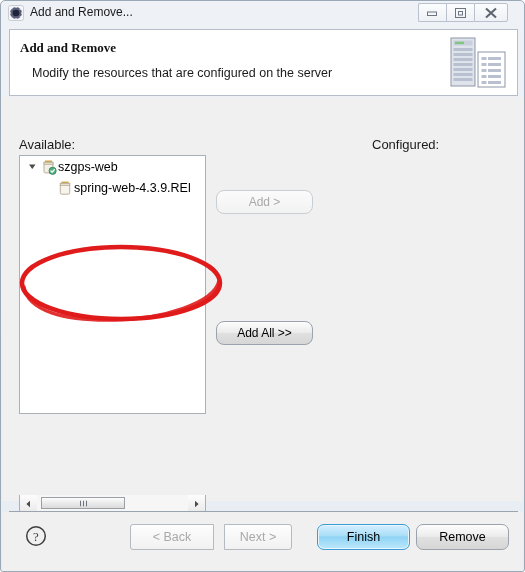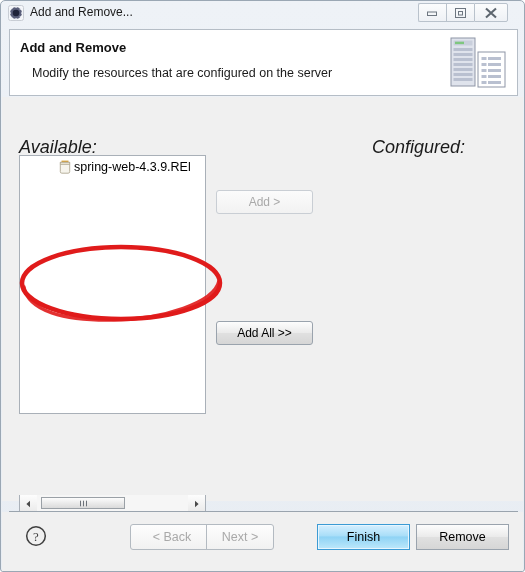--- a/index.html
+++ b/index.html
@@ -55,21 +55,21 @@
   
   #header {
     position: absolute; left: 8px; top: 28px;
     width: 509px; height: 67px;
     box-sizing: border-box;
     background: #ffffff;
     border: 1px solid #b5bdc6;
   }
   #header-title {
     position: absolute; left: 10px; top: 10px;
-    font-size: 13px; font-weight: bold; color: #111111;
+    font-size: 13px; font-weight: bold; color: #111111; font-family: Liberation Serif, serif;
   }
   #header-desc {
     position: absolute; left: 22px; top: 36px;
     font-size: 12.5px; color: #1a1a1a;
   }
   #header-icon {
     position: absolute; right: 8px; top: 4px;
     width: 62px; height: 58px;
   }
 
@@ -78,21 +78,21 @@
     position: absolute; left: 1px; top: 96px;
     width: 521px; height: 404px;
     background: #f0f0f0;
   }
   #intro-text {
     position: absolute; left: 17px; top: 16px;
     font-size: 12.5px; color: #1a1a1a;
   }
   .col-label {
     position: absolute; top: 40px;
-    font-size: 18px; color: #1a1a1a; font-style: italic;
+    font-size: 13px; color: #1a1a1a;
   }
   #label-available  { left: 17px; }
   #label-configured { left: 322px; margin-left: 48px; }
 
   .tree-panel {
     position: absolute; top: 58px;
     box-sizing: border-box;
     background: #ffffff;
     border: 1px solid #a9b0b8;
     overflow: hidden;
@@ -146,21 +146,21 @@
   }
 
   
   .mid-btn {
     position: absolute; left: 214px;
     width: 97px; height: 24px;
     box-sizing: border-box;
     font-family: "Liberation Sans", sans-serif;
     font-size: 12px;
     border: 1px solid #9aa3ad;
-    border-radius: 3px;
+    border-radius: 8px;
     background: linear-gradient(to bottom, #fdfdfd 0%, #ebebeb 48%, #e0e0e0 52%, #d6d6d6 100%);
     color: #000000;
     padding: 0;
   }
   .mid-btn.disabled {
     color: #a9a9a9;
     border-color: #c9ced4;
     background: linear-gradient(to bottom, #fbfbfb 0%, #f2f2f2 100%);
   }
   #btn-add        { top: 93px; }
@@ -204,27 +204,27 @@
     background: none; border: none; padding: 0;
     cursor: pointer;
   }
   .foot-btn {
     position: absolute; top: 12px;
     height: 26px;
     box-sizing: border-box;
     font-family: "Liberation Sans", sans-serif;
     font-size: 12.5px;
     border: 1px solid #b3bac1;
-    border-radius: 0;
+    border-radius: 7px;
     background: linear-gradient(to bottom, #fdfdfd 0%, #f1f1f1 100%);
     color: #a9a9a9;
     padding: 0;
   }
   #btn-back   { left: 128px; width: 84px; border-radius: 3px 0 0 3px; }
-  #btn-next   { left: 204px; width: 68px; border-radius: 0 3px 3px 0; }
+  #btn-next   { left: 222px; width: 68px; border-radius: 0 3px 3px 0; }
   #btn-finish {
     left: 315px; width: 93px; color: #000000;
     border: 1px solid #3c9bd4;
     background: linear-gradient(to bottom, #d6efff 0%, #a9def8 45%, #8fd3f5 50%, #bde8fb 100%);
     box-shadow: 0 0 0 1px #e7f6ff inset;
   }
   #btn-cancel {
     left: 414px; width: 93px; color: #000000;
     border: 1px solid #9aa3ad;
     background: linear-gradient(to bottom, #fdfdfd 0%, #ebebeb 48%, #e0e0e0 52%, #d6d6d6 100%);
@@ -324,20 +324,37 @@
   </div>
 
   <div id="body-area">
 
 
     <div class="col-label" id="label-available">Available:</div>
     <div class="col-label" id="label-configured">Configured:</div>
 
     <div class="tree-panel" id="panel-available">
       <div class="tree-row" style="padding-left:4px;">
+        <span class="twisty">
+          <svg width="9" height="9" viewBox="0 0 9 9">
+              <path d="M1 2.5 L7.5 2.5 L4.25 7 Z" fill="#4a4a4a"></path>
+            </svg>
+        </span>
+        <span class="node-icon">
+          <svg width="16" height="16" viewBox="0 0 16 16">
+            <rect x="4" y="1.5" width="7" height="1.6" fill="#d6a23a"></rect>
+            <path d="M3 3.2 h9 v9.3 a1.4 1.4 0 0 1 -1.4 1.4 h-6.2 a1.4 1.4 0 0 1 -1.4 -1.4 z" fill="#f3f0e6" stroke="#b0a893" stroke-width="0.9"></path>
+            <rect x="3" y="3.2" width="9" height="2.1" fill="#e3dcc6" stroke="#b0a893" stroke-width="0.7"></rect>
+            <circle cx="11.6" cy="11.8" r="3.6" fill="#4fae7d" stroke="#2e7d55" stroke-width="0.8"></circle>
+            <path d="M9.9 11.9 l1.2 1.3 l2.2 -2.5" stroke="#ffffff" stroke-width="1.3" fill="none" stroke-linecap="round"></path>
+          </svg>
+        </span>
+        <span>szgps-web</span>
+      </div>
+      <div class="tree-row" style="padding-left:4px;">
         <span class="tree-indent"></span>
         <span class="twisty"></span>
         <span class="node-icon">
           <svg width="16" height="16" viewBox="0 0 16 16">
             <rect x="4.5" y="1.6" width="7" height="1.6" fill="#d6a23a"></rect>
             <path d="M3.3 3.3 h9.4 v9.4 a1.5 1.5 0 0 1 -1.5 1.5 h-6.4 a1.5 1.5 0 0 1 -1.5 -1.5 z" fill="#f6f4ec" stroke="#b0a893" stroke-width="0.9"></path>
             <rect x="3.3" y="3.3" width="9.4" height="2.2" fill="#e6e0cd" stroke="#b0a893" stroke-width="0.7"></rect>
           </svg>
         </span>
         <span>spring-web-4.3.9.REl</span>

